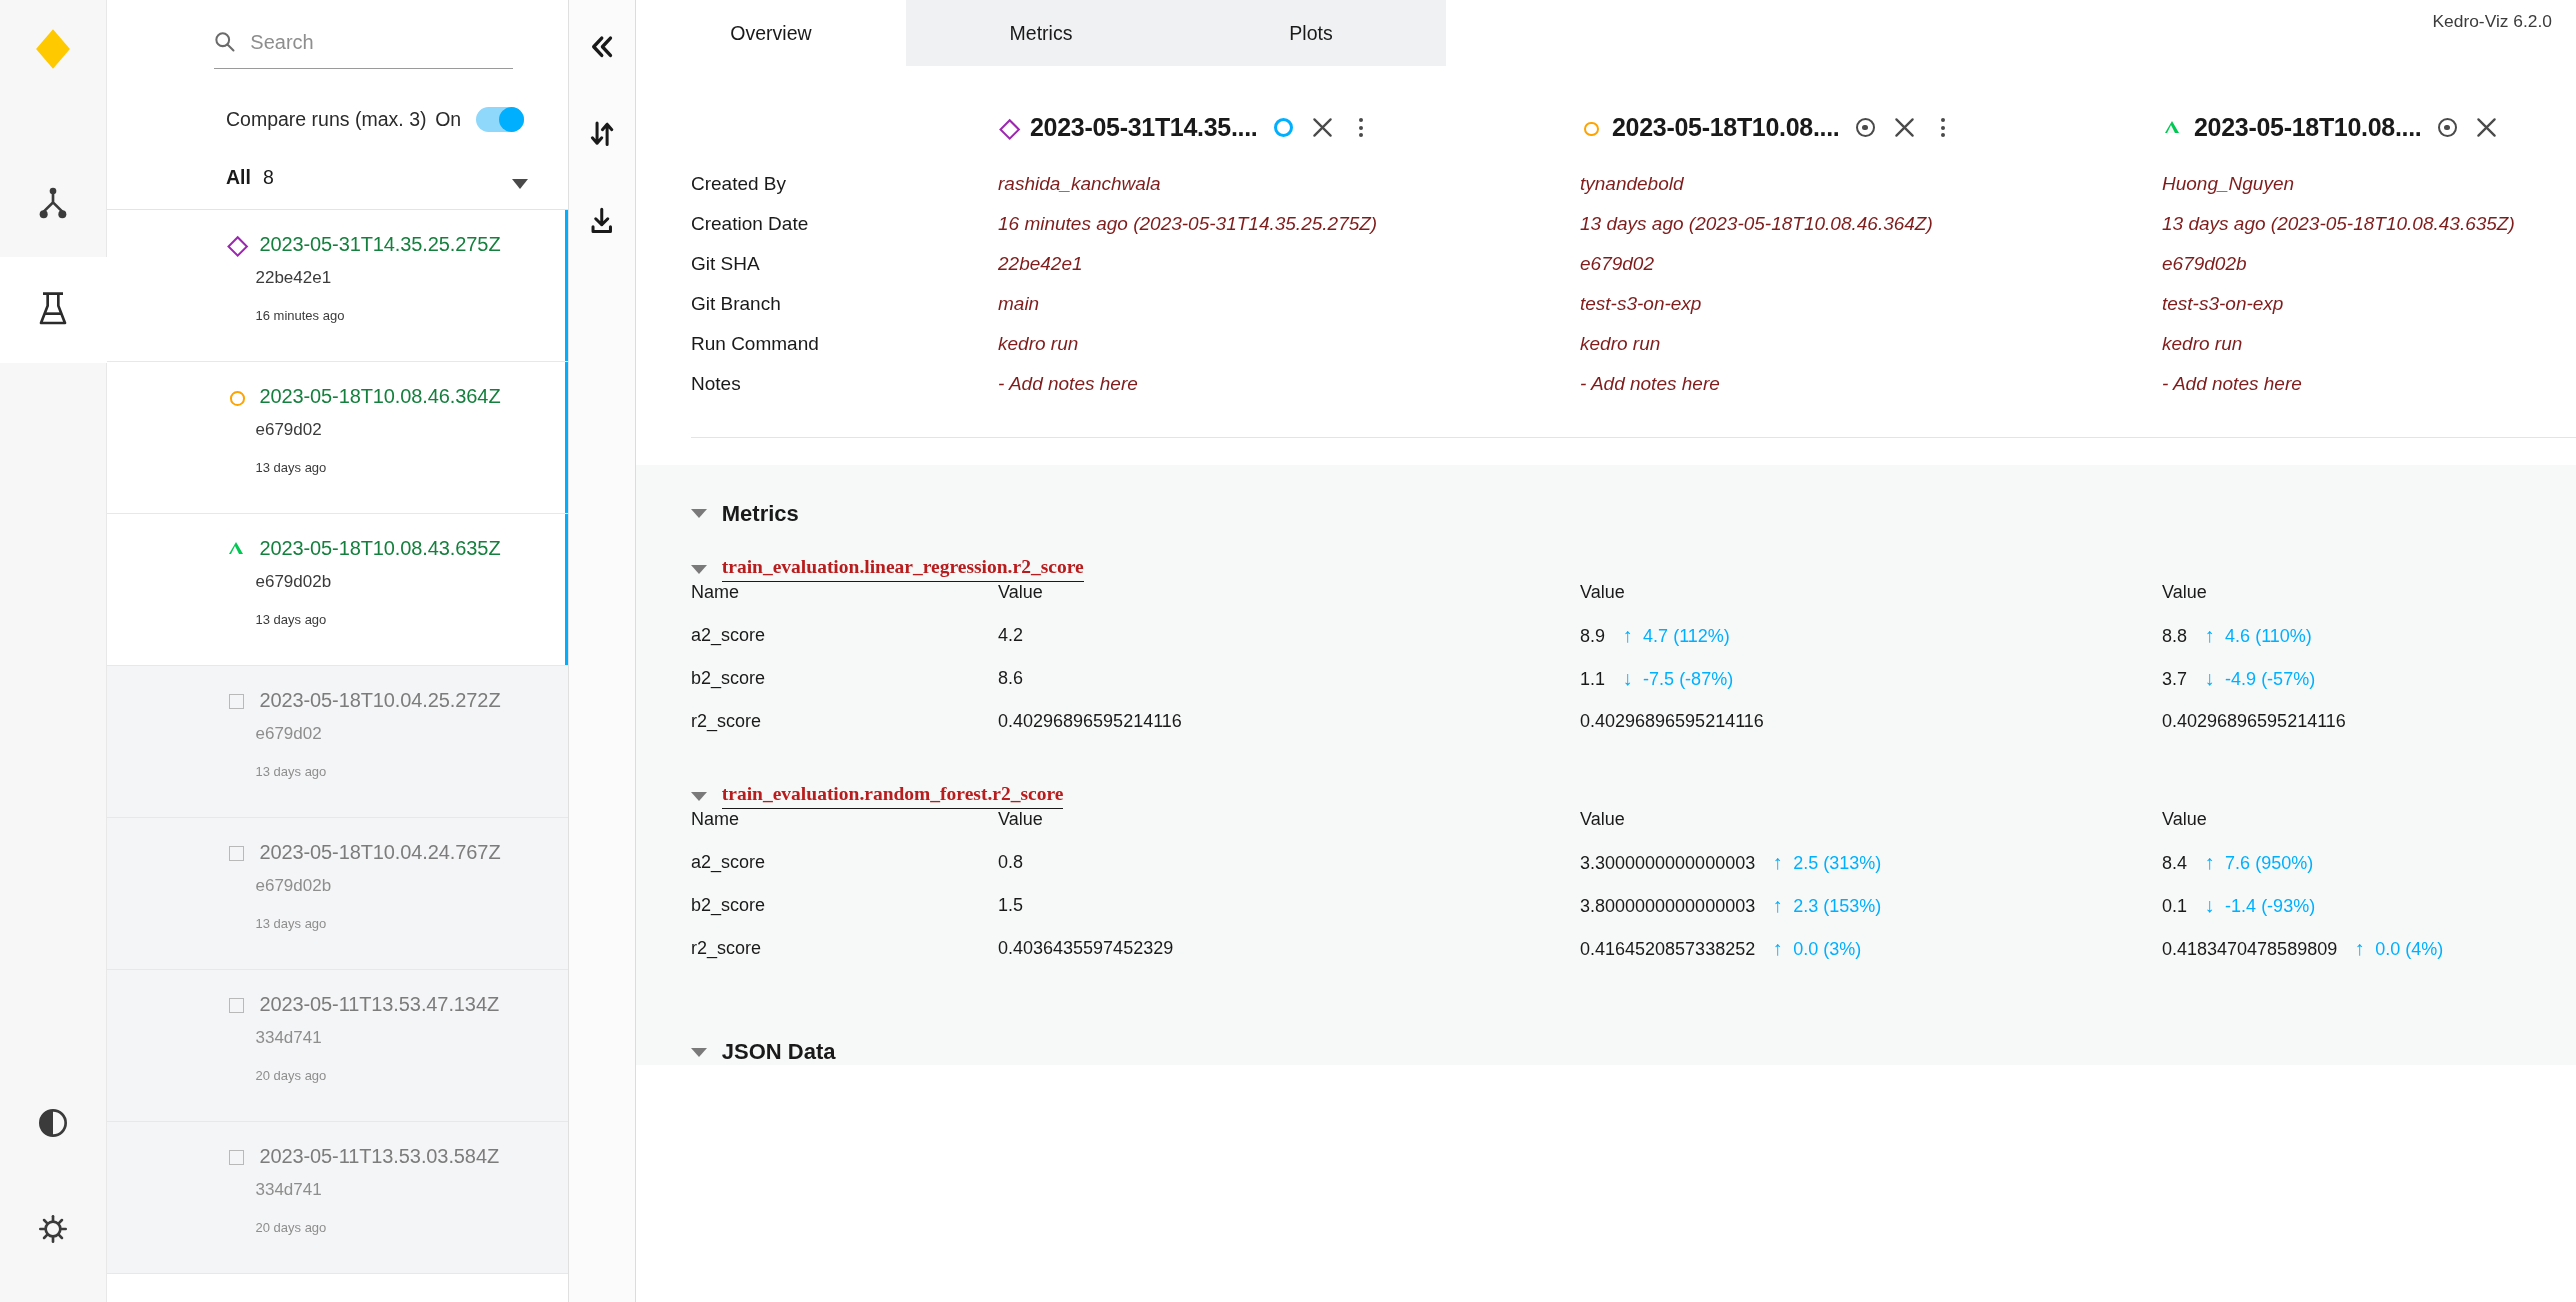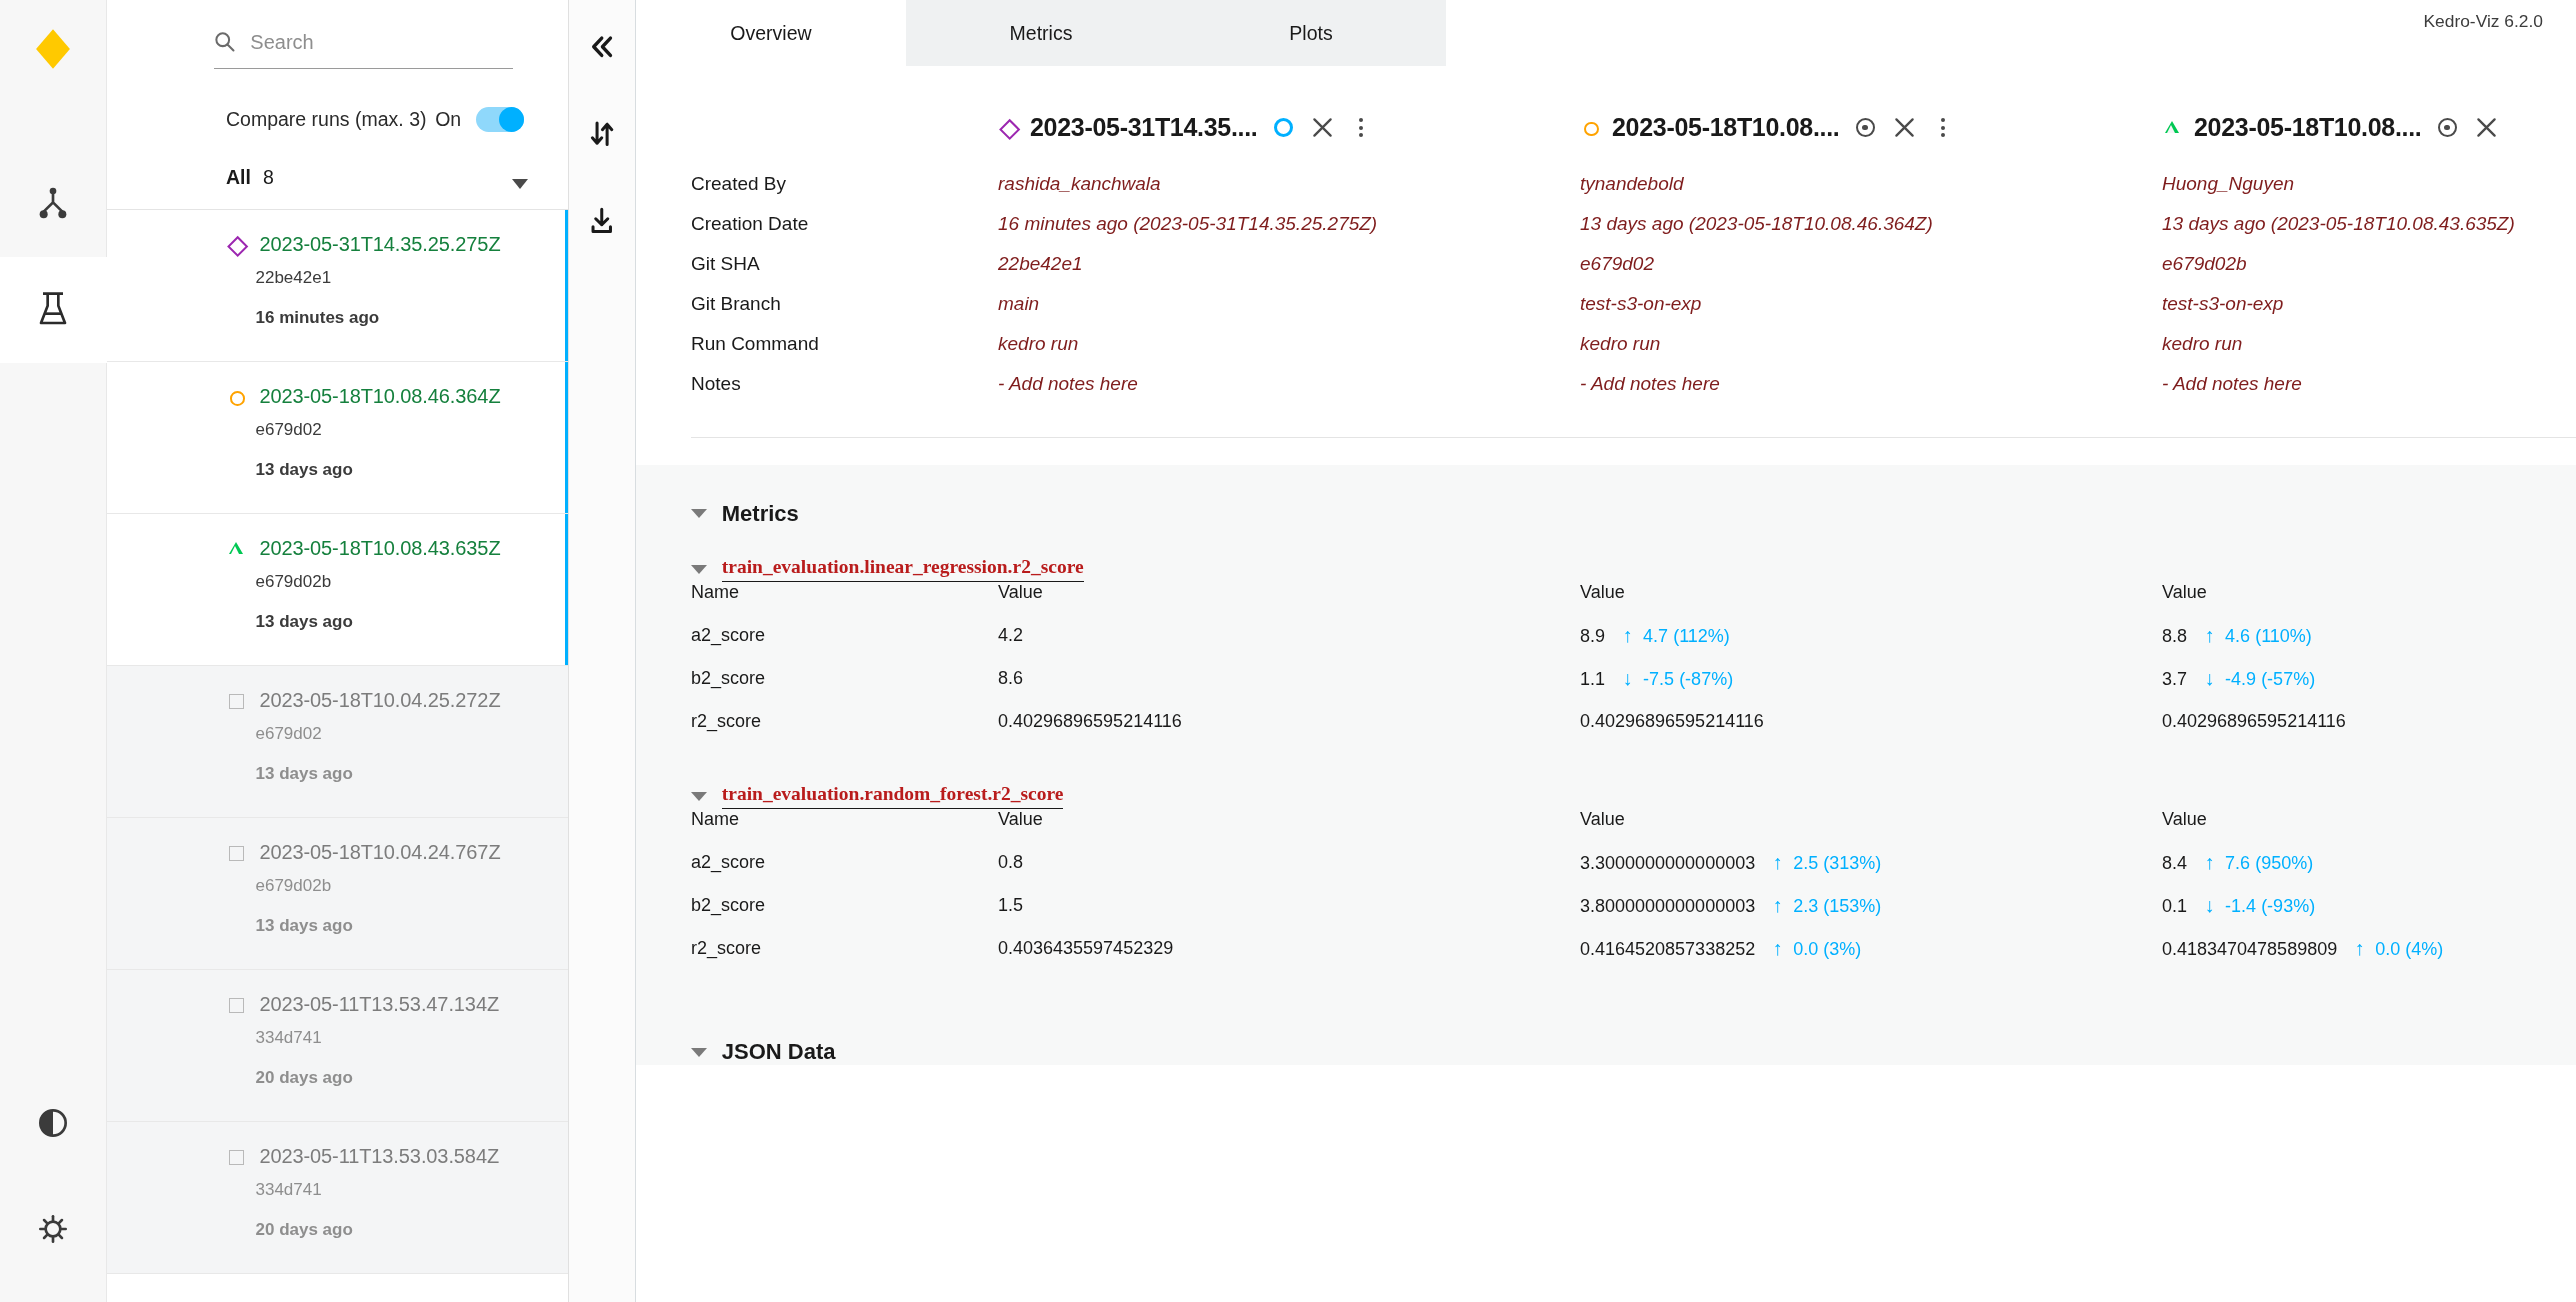--- a/index.html
+++ b/index.html
@@ -94,21 +94,21 @@
   .run-item.selected { background: #ffffff; }
   .run-item.selected::after {
     content: ""; position: absolute; right: 0; top: 0;
     width: 3.4px; height: 100%; background: #00b0ff;
   }
   .run-title { display: flex; align-items: center; gap: 13.4px; }
   .run-name { font-size: 20px; color: #15803d; letter-spacing: -0.1px; }
   .run-item:not(.selected) .run-name { color: #7c7c7c; }
   .run-sha { font-size: 17px; color: #3b3b3b; margin: 12px 0 0 29.5px; }
   .run-item:not(.selected) .run-sha { color: #8e8e8e; }
-  .run-ago { font-size: 17px; color: #3b3b3b; margin: 20px 0 0 29.5px; font-weight: bold; }
+  .run-ago { font-size: 13px; color: #3b3b3b; margin: 20px 0 0 29.5px; }
   .run-item:not(.selected) .run-ago { color: #8e8e8e; }
 
   
   .shp { width: 20px; height: 20px; display:inline-block; position: relative; flex: 0 0 auto;}
   .shp-diamond::before {
     content:""; position:absolute; left:50%; top:50%;
     width: 11.4px; height: 11.4px; margin:-6px 0 0 -6px;
     border: 2px solid #9c27b0; transform: rotate(45deg);
   }
   .shp-circle::before {
@@ -146,21 +146,21 @@
     padding-top: 24px; gap: 39px;
   }
   .tool-btn {
     width: 48px; height: 48px; display:flex; align-items:center; justify-content:center;
     cursor: pointer;
   }
 
   
   .main { flex: 1 1 auto; height: 1303px; background: #ffffff; position: relative; overflow: hidden; }
   .version {
-    position: absolute; right: 33px; top: 10.7px;
+    position: absolute; right: 24px; top: 10.7px;
     font-size: 17.4px; color: #3c3c3c;
   }
   .tabs { display: flex; height: 66px; }
   .tab {
     width: 270px; height: 66px;
     display: flex; align-items: center; justify-content: center;
     font-size: 19.5px; color: #1a1a1a; cursor: pointer;
     background: #ffffff;
   }
   .tab.inactive { background: #eff1f2; }

